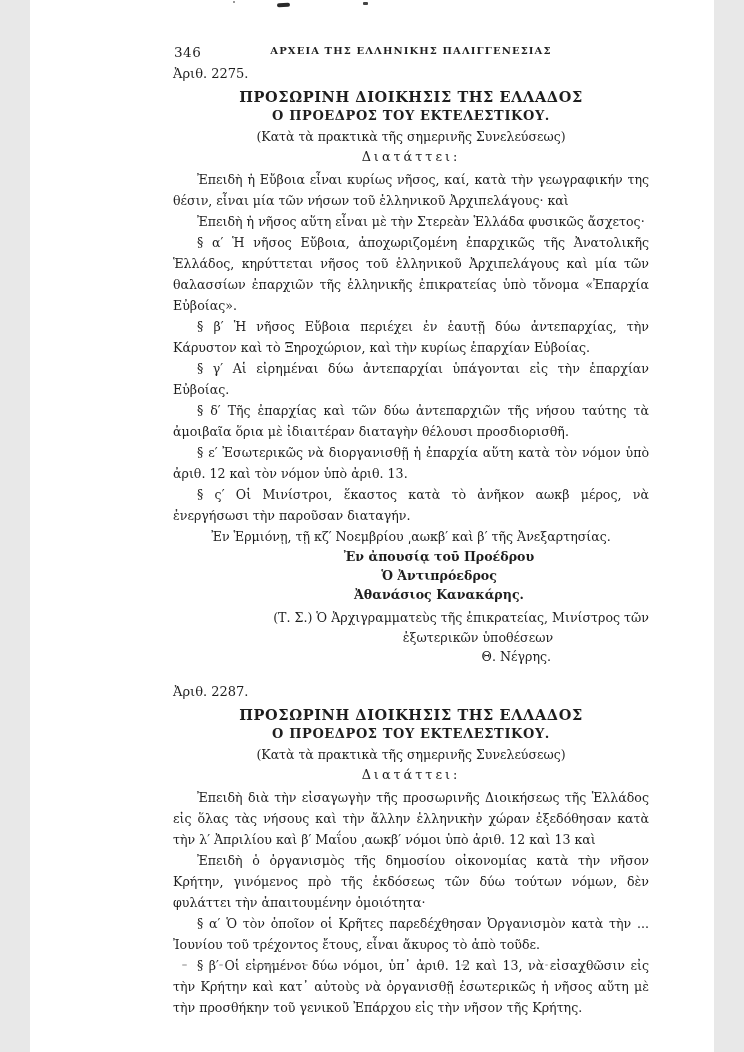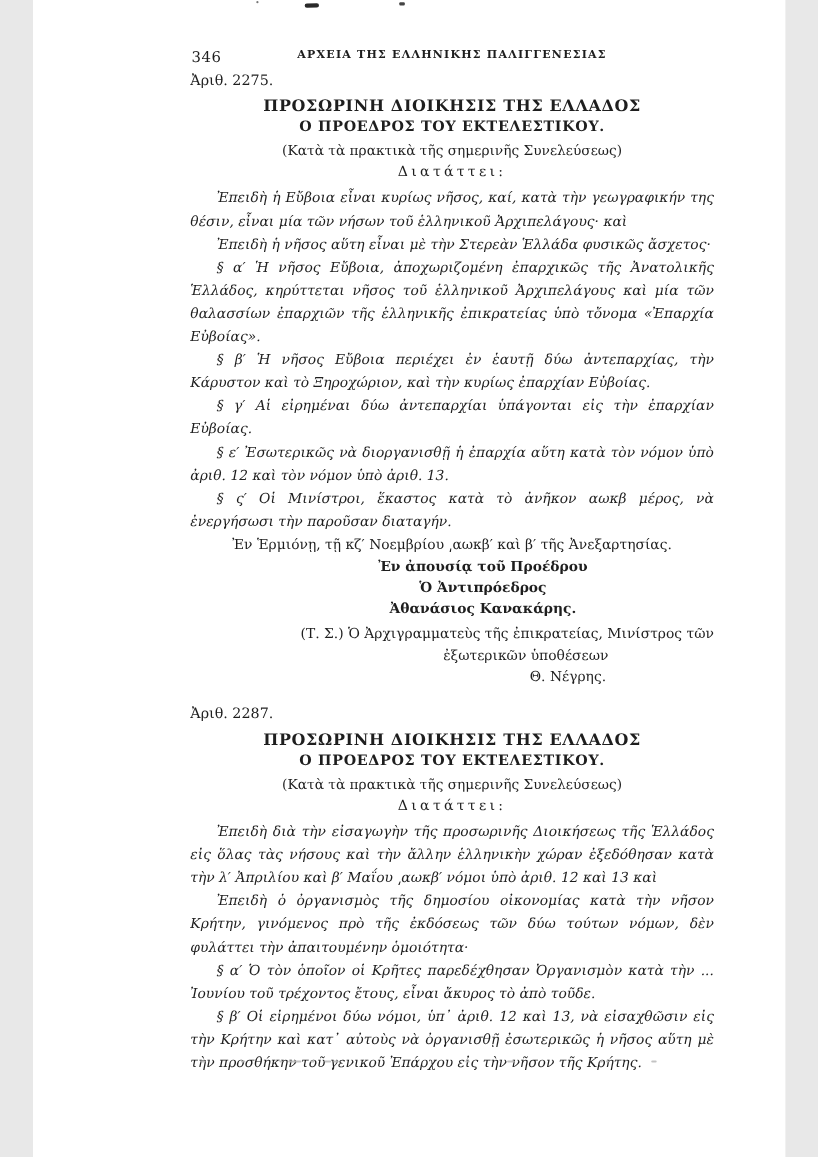--- a/index.html
+++ b/index.html
@@ -31,21 +31,20 @@
   .doc-heading-2{
     text-align:center;font-size:13px;font-weight:bold;
     letter-spacing:.6px;margin:0;line-height:19px;
   }
   .doc-subheading{text-align:center;font-size:12.5px;margin:2px 0 0 0;line-height:20px;}
   .decree-word{text-align:center;font-size:12.8px;letter-spacing:3px;margin:0 0 2px 0;line-height:20px;}
   .body-par{
     font-size:12.6px;line-height:21px;text-align:justify;
     text-indent:24px;margin:0;
     hyphens:none;
-    font-style:italic;
   }
   .dateline{font-size:12.6px;line-height:21px;text-align:center;margin:0;}
   .sig-centered{font-size:12.6px;line-height:19px;text-align:center;padding-left:56px;margin:0;font-weight:bold;}
   .sig-right{font-size:12.6px;line-height:21px;text-align:right;margin:0;}
   .sig-sub-center{font-size:12.6px;line-height:19px;text-align:center;padding-left:134px;margin:0;}
   .sig-name-right{font-size:12.6px;line-height:20px;text-align:right;padding-right:98px;margin:0;}
   .doc-gap{height:13px;}
   .sig-gap{height:3px;}
   
   .ink-smudge{
@@ -92,20 +91,21 @@
       <div class="doc-heading-1">ΠΡΟΣΩΡΙΝΗ ΔΙΟΙΚΗΣΙΣ ΤΗΣ ΕΛΛΑΔΟΣ</div>
       <div class="doc-heading-2">Ο ΠΡΟΕΔΡΟΣ ΤΟΥ ΕΚΤΕΛΕΣΤΙΚΟΥ.</div>
       <div class="doc-subheading">(Κατὰ τὰ πρακτικὰ τῆς σημερινῆς Συνελεύσεως)</div>
       <div class="decree-word">Διατάττει:</div>
 
       <p class="body-par">Ἐπειδὴ ἡ Εὔβοια εἶναι κυρίως νῆσος, καί, κατὰ τὴν γεωγραφικήν της θέσιν, εἶναι μία τῶν νήσων τοῦ ἑλληνικοῦ Ἀρχιπελάγους· καὶ</p>
       <p class="body-par">Ἐπειδὴ ἡ νῆσος αὕτη εἶναι μὲ τὴν Στερεὰν Ἑλλάδα φυσικῶς ἄσχετος·</p>
       <p class="body-par">§ α′ Ἡ νῆσος Εὔβοια, ἀποχωριζομένη ἐπαρχικῶς τῆς Ἀνατολικῆς Ἑλλάδος, κηρύττεται νῆσος τοῦ ἑλληνικοῦ Ἀρχιπελάγους καὶ μία τῶν θαλασσίων ἐπαρχιῶν τῆς ἑλληνικῆς ἐπικρατείας ὑπὸ τὄνομα «Ἐπαρχία Εὐβοίας».</p>
       <p class="body-par">§ β′ Ἡ νῆσος Εὔβοια περιέχει ἐν ἑαυτῇ δύω ἀντεπαρχίας, τὴν Κάρυστον καὶ τὸ Ξηροχώριον, καὶ τὴν κυρίως ἐπαρχίαν Εὐβοίας.</p>
       <p class="body-par">§ γ′ Αἱ εἰρημέναι δύω ἀντεπαρχίαι ὑπάγονται εἰς τὴν ἐπαρχίαν Εὐβοίας.</p>
+      <p class="body-par">§ δ′ Τῆς ἐπαρχίας καὶ τῶν δύω ἀντεπαρχιῶν τῆς νήσου ταύτης τὰ ἀμοιβαῖα ὅρια μὲ ἰδιαιτέραν διαταγὴν θέλουσι προσδιορισθῆ.</p>
       <p class="body-par">§ ε′ Ἐσωτερικῶς νὰ διοργανισθῇ ἡ ἐπαρχία αὕτη κατὰ τὸν νόμον ὑπὸ ἀριθ. 12 καὶ τὸν νόμον ὑπὸ ἀριθ. 13.</p>
       <p class="body-par">§ ς′ Οἱ Μινίστροι, ἕκαστος κατὰ τὸ ἀνῆκον αωκβ μέρος, νὰ ἐνεργήσωσι τὴν παροῦσαν διαταγήν.</p>
 
       <p class="dateline">Ἐν Ἑρμιόνῃ, τῇ κζ′ Νοεμβρίου ͵αωκβ′ καὶ β′ τῆς Ἀνεξαρτησίας.</p>
 
       <div>
         <p class="sig-centered">Ἐν ἀπουσίᾳ τοῦ Προέδρου</p>
         <p class="sig-centered">Ὁ Ἀντιπρόεδρος</p>
         <p class="sig-centered">Ἀθανάσιος Κανακάρης.</p>
         <div class="sig-gap"></div>

